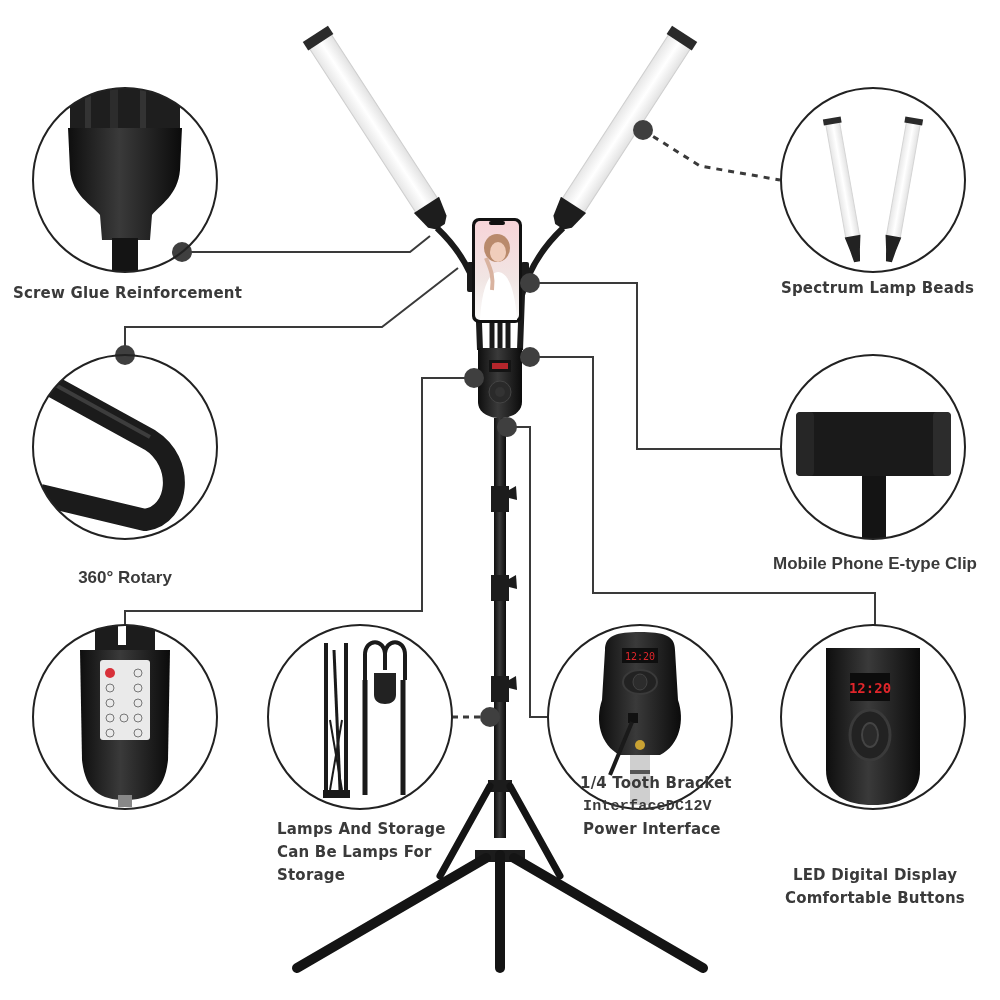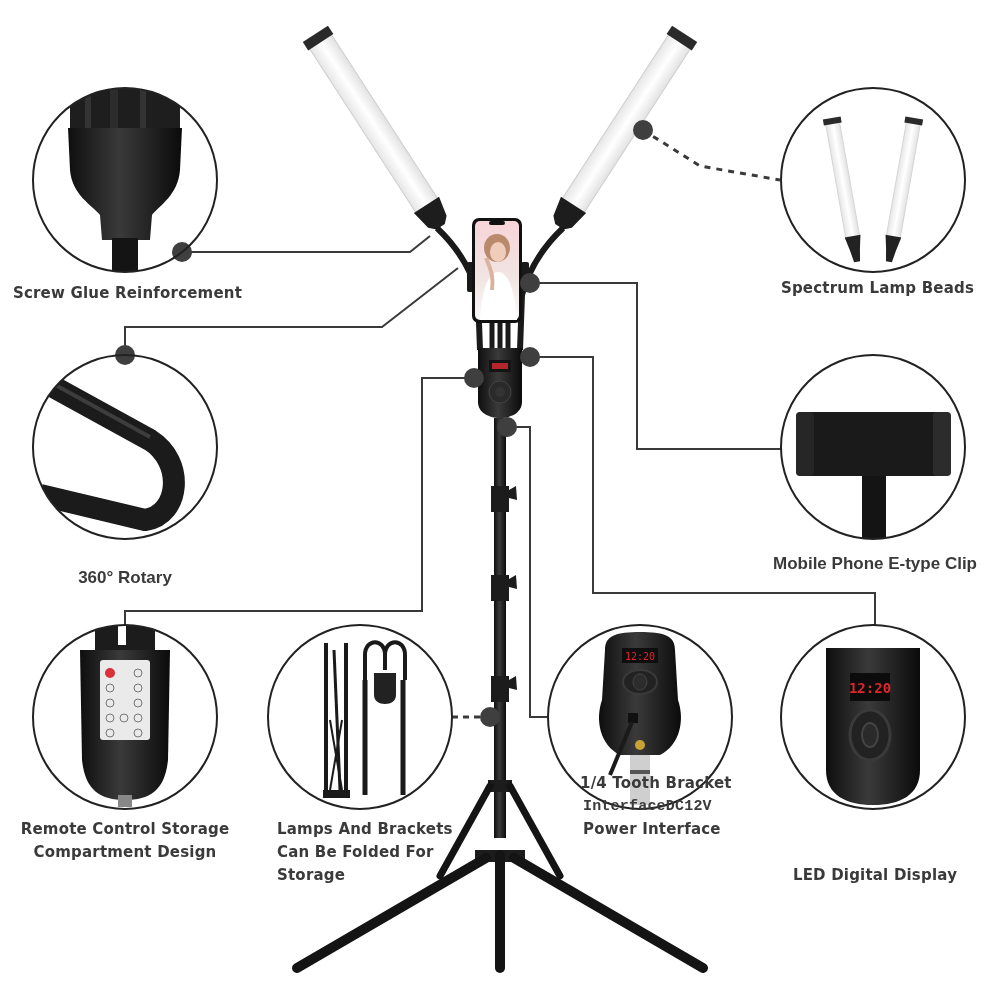--- a/index.html
+++ b/index.html
@@ -281,34 +281,31 @@
 </div>
 
 <div class="label c narrow" style="left:30px; top:546px; width:190px;">
   <span>360° Rotary</span>
 </div>
 
 <div class="label c narrow" style="left:755px; top:532px; width:240px;">
   <span>Mobile Phone E-type Clip</span>
 </div>
 
-<div class="label c" style="left:5px; top:818px; width:240px;">
-  <span>Remote Control Storage</span>
-  <span>Compartment Design</span>
-</div>
 
 <div class="label l" style="left:277px; top:818px; width:200px;">
-  <span>Lamps And Brackets</span>
-  <span>Can Be Folded For</span>
+  <span>Lamps And Storage</span>
+  <span>Can Be Lamps For</span>
   <span>Storage</span>
 </div>
 
 <div class="label l" style="left:580px; top:772px; width:170px;">
   <span>1/4 Tooth Bracket</span>
   <span style="padding-left:3px;font-family:Liberation Mono, monospace;">InterfaceDC12V</span>
   <span style="padding-left:3px;">Power Interface</span>
 </div>
 
 <div class="label c" style="left:770px; top:864px; width:210px;">
   <span>LED Digital Display</span>
+  <span>Comfortable Buttons</span>
 </div>
 
 </div>
 
 </body></html>

